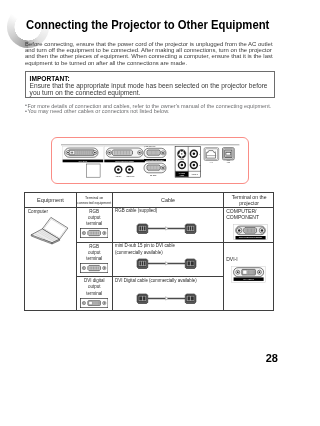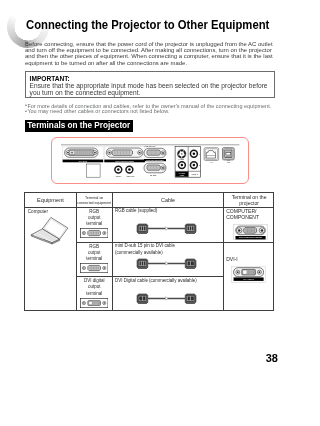--- a/index.html
+++ b/index.html
@@ -76,21 +76,20 @@
 
   <div class="bl" id="bl1">
     <b class="dot">•</b>
     <span class="tx">For more details of connection and cables, refer to the owner's manual of the connecting equipment.</span>
   </div>
   <div class="bl" id="bl2">
     <b class="dot">•</b>
     <span class="tx">You may need other cables or connectors not listed below.</span>
   </div>
 
-  <div class="banner">Terminals on the Projector</div>
 
   <div class="redbox"></div>
 
   <svg class="panel" viewBox="55 141 190 42">
     <defs>
       <g id="scr">
           <circle r="2.0" fill="#fff" stroke="#111" stroke-width="0.45"></circle>
           <circle r="0.95" fill="#555"></circle>
           <path d="M-1.1,-0.35 L1.1,0.35" stroke="#111" stroke-width="0.4"></path>
         </g>
@@ -392,14 +391,14 @@
       <circle cx="31.0" cy="5.4" r="1.05" fill="#fff" stroke="#8d8d8d" stroke-width="0.4"></circle>
       <g transform="translate(62,0) scale(-1,1)">
         <path d="M2.6,0.8 h8.0 l1.4,1.4 v7.2 l-1.4,1.4 h-8.0 l-1.6,-1.8 v-6.4 Z" fill="#575757" stroke="#141414" stroke-width="0.45"></path>
         <rect x="2.3" y="2.4" width="8.6" height="6.0" fill="#a9a9a9" stroke="#141414" stroke-width="0.45"></rect>
         <rect x="3.3" y="3.4" width="3.0" height="4.0" fill="#2f2f2f"></rect>
         <rect x="7.2" y="3.4" width="2.4" height="4.0" fill="#2f2f2f"></rect>
       </g>
     </svg>
   </div>
 
-  <div class="pageno">38</div>
+  <div class="pageno">28</div>
 </div>
 
 </body></html>

